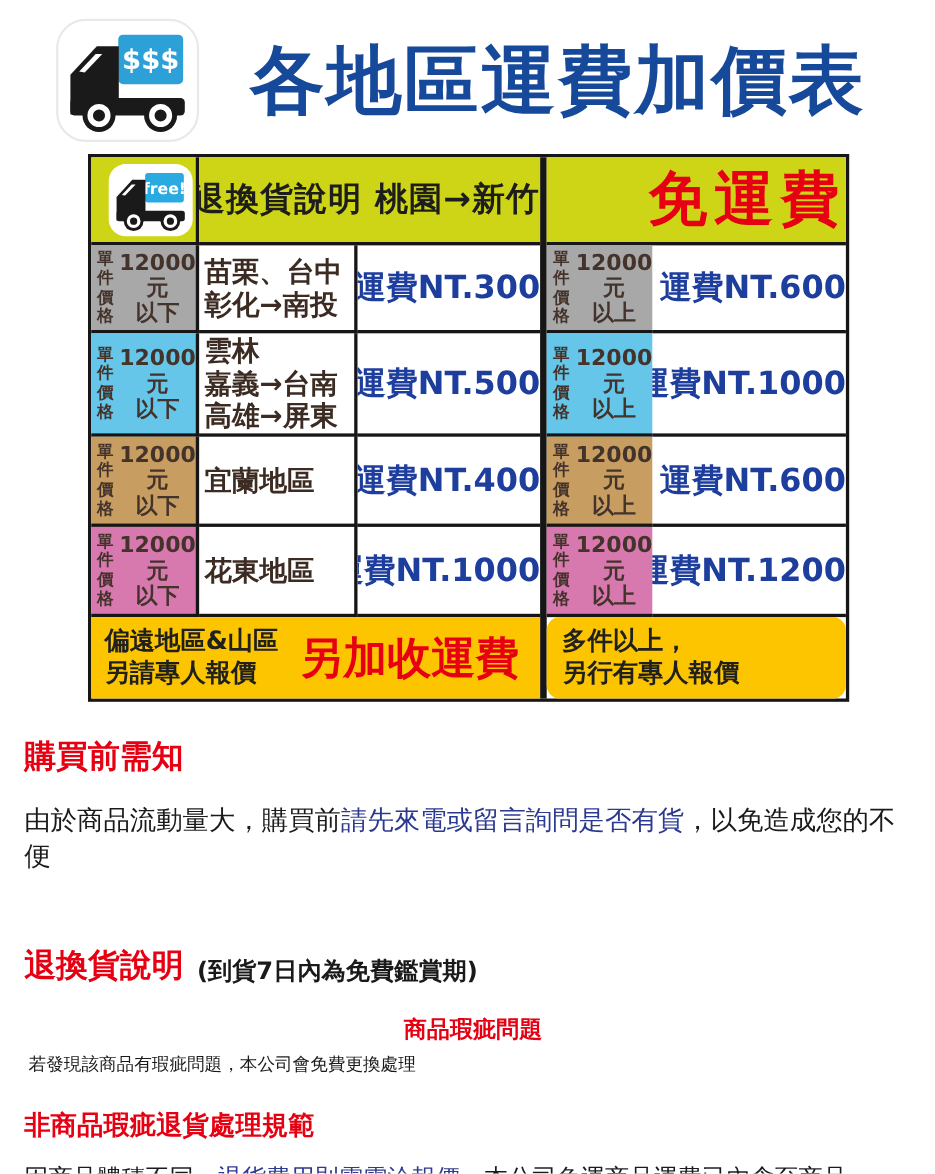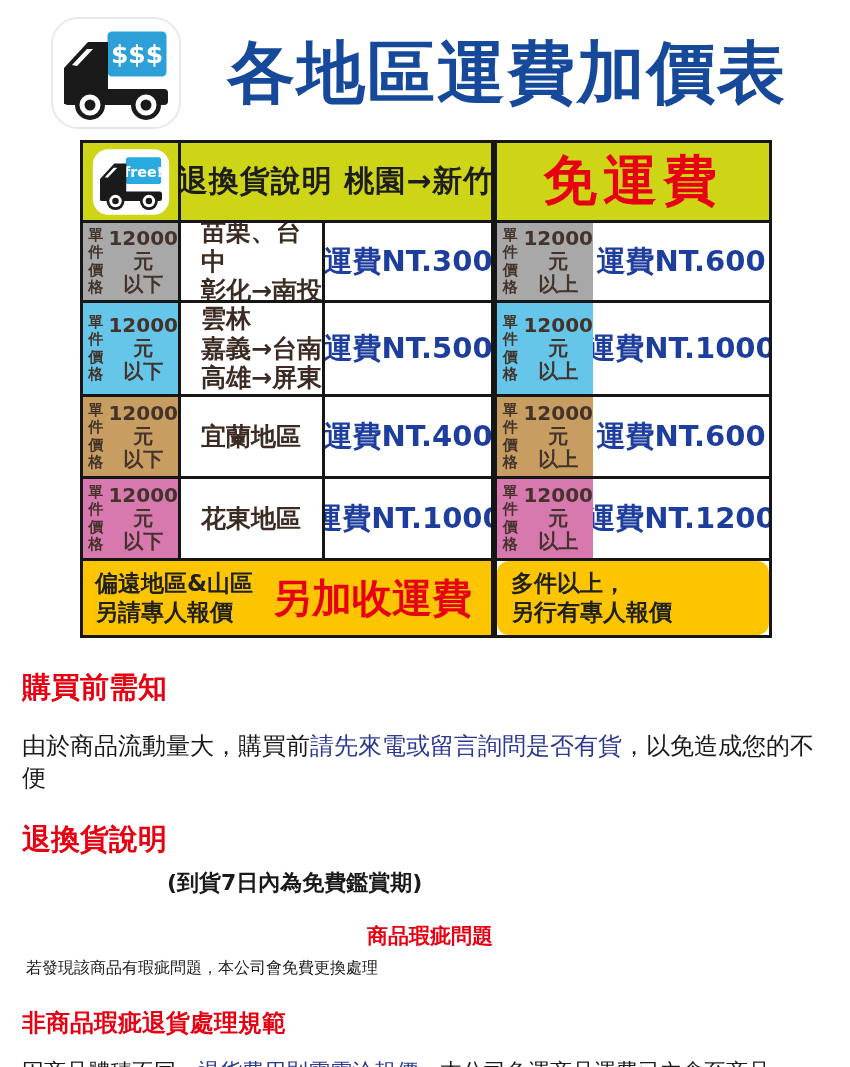--- a/index.html
+++ b/index.html
@@ -19,53 +19,53 @@
 
   
   .fee-table {
     position:absolute; left:80px; top:140px; width:692px; height:498px;
     background:#ffffff; border:3px solid #161616;
     display:grid;
     grid-template-columns:98px 144px 166px 6px 96px 1fr;
     grid-template-rows:80px 80px 94px 82px 82px 1fr;
   }
   .vdivider { grid-column:4; grid-row:1 / 7; background:#161616; }
-  .cell { display:flex; align-items:center; justify-content:center;
+  .cell { display:flex; align-items:center; justify-content:flex-end;
     border-bottom:3px solid #161616; overflow:hidden; }
   .br { border-right:3px solid #161616; }
   .nb { border-bottom:none; }
   .hdr { background:#cdd516; }
   .gold { background:#fdc500; }
   .bg-gray { background:#a8a8a8; }
   .bg-blue { background:#66c6e9; }
   .bg-tan  { background:#c79d62; }
   .bg-pink { background:#d778af; }
 
   .hdr-region { font-size:30px; font-weight:700; color:#1d1d1b; letter-spacing:1px; white-space:nowrap; }
   .hdr-free { font-size:54px; font-weight:800; color:#e60012; letter-spacing:6px; }
 
   .lab { flex-direction:row; line-height:1.15; text-align:center; color:#43332b; }
   .lab .pl-small { font-size:15px; font-weight:700; }
   .lab .pl-big { font-size:20px; font-weight:700; white-space:pre-line; }
 
-  .region { justify-content:flex-start; padding-left:20px; font-size:25px; font-weight:700;
+  .region { justify-content:flex-start; padding-left:5px; font-size:25px; font-weight:700;
     color:#3c2b22; line-height:1.18; white-space:pre-line; text-align:left; }
   .fee { font-size:29px; font-weight:800; color:#1e3e9e; letter-spacing:0px; white-space:nowrap; }
 
   .foot-left { justify-content:flex-start; padding:0 6px 0 12px; gap:6px;align-items:center; }
   .foot-note { font-size:23px; font-weight:700; color:#20201e; line-height:1.25; white-space:pre-line; }
   .foot-big { flex:1; text-align:center; font-size:40px; font-weight:800; color:#e60012; white-space:nowrap; }
   .foot-right { justify-content:flex-start; padding-left:14px;border-radius:12px; }
 
   
   .notes { position:absolute; left:22px; top:668px; width:812px; }
   .h-red-lg { font-size:29px; font-weight:700; color:#e60012; margin:0 0 22px 0; }
   .body-24 { font-size:24px; color:#1a1a1a; margin:0 0 26px 0; }
   .blue-span { color:#2b3990; }
-  .ret-head { display:flex; align-items:flex-start; gap:0; margin:0 0 24px 0; }
+  .ret-head { display:flex; align-items:flex-end; gap:12px; margin:0 0 24px 0; }
   .ret-head .h { font-size:29px; font-weight:700; color:#e60012; }
   .ret-head .sub { font-size:22px; font-weight:600; color:#1a1a1a;margin-top:48px; }
   .h-red-sm { font-size:21px; font-weight:600; color:#e60012; margin:0 0 8px 4px;text-align:center; }
   .body-22 { font-size:16px; color:#1a1a1a; margin:0 0 28px 4px; }
   .h-red-md { font-size:24px; font-weight:700; color:#e60012; margin:0 0 18px 0; }
   .para { font-size:22px; line-height:30px; color:#1a1a1a; }
 </style>
 </head>
 <body>
 

